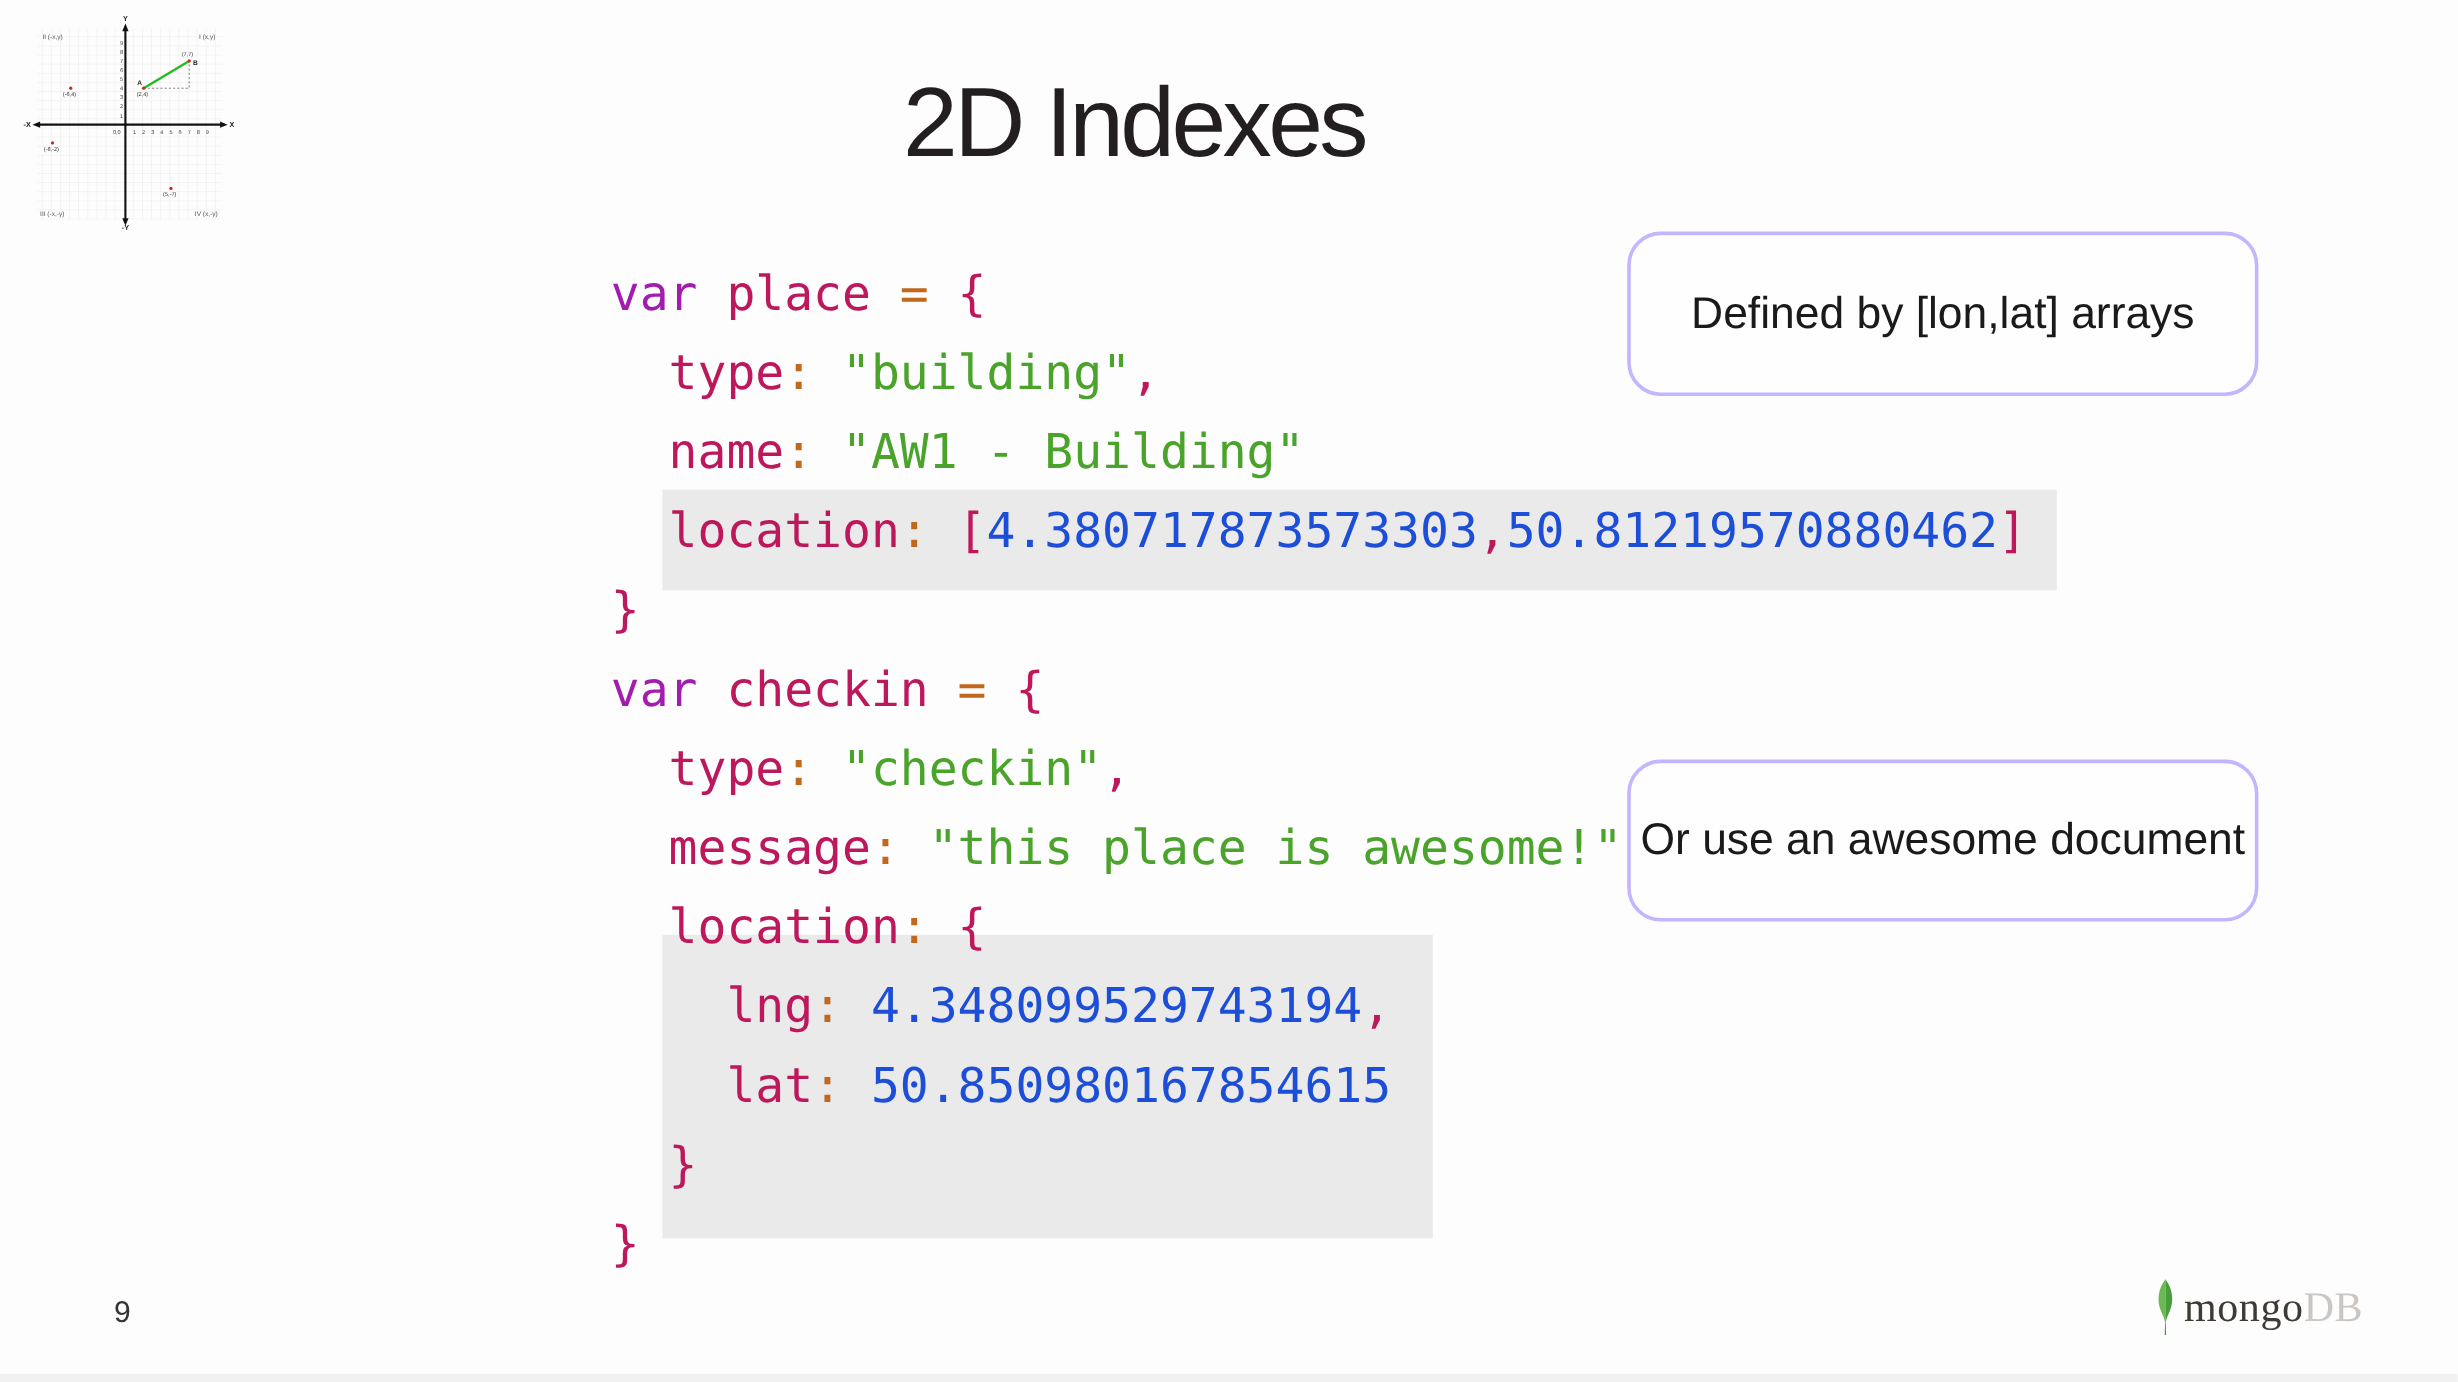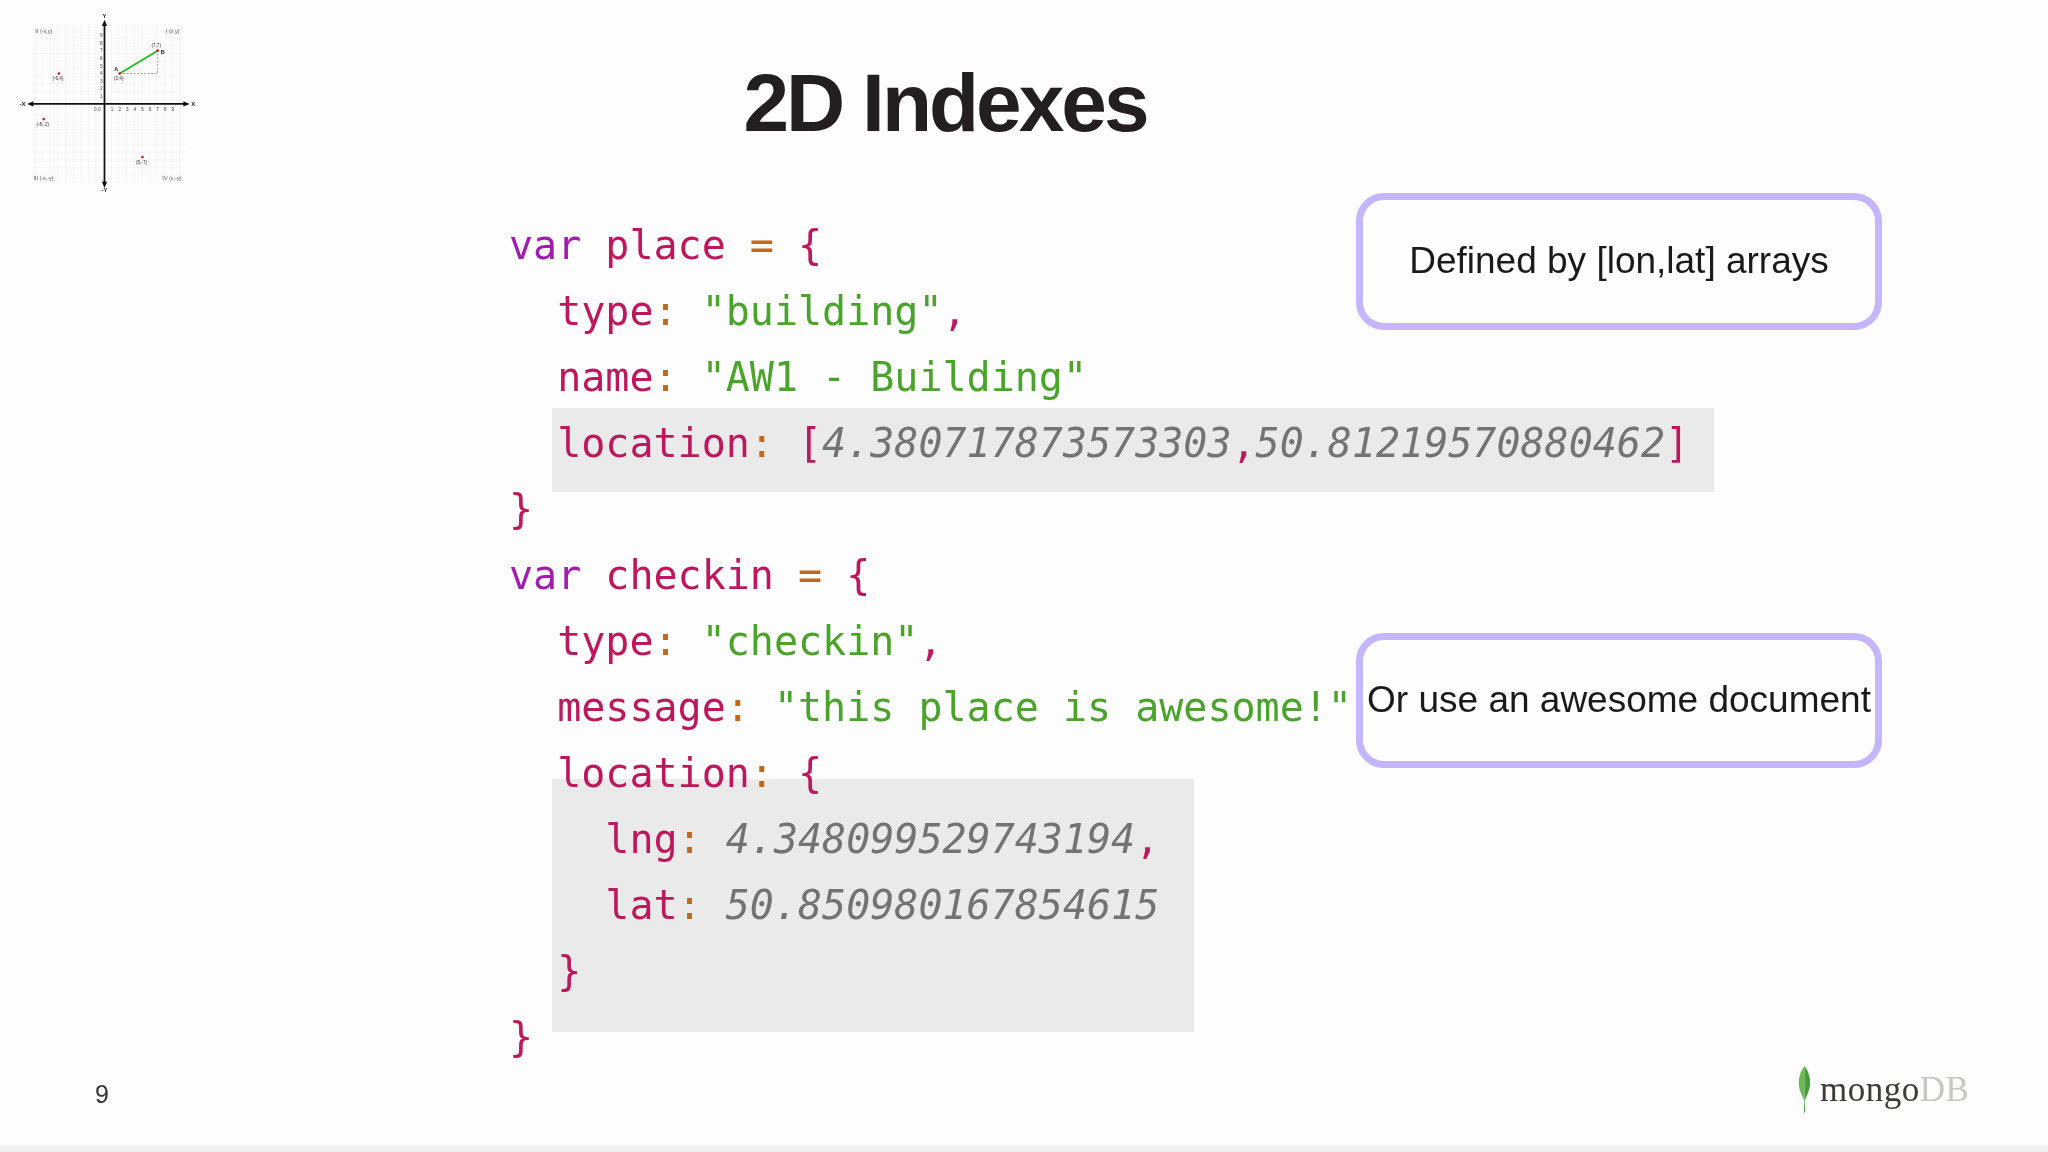--- a/index.html
+++ b/index.html
@@ -3,21 +3,21 @@
 <meta charset="utf-8">
 <style>
   html,body{margin:0;padding:0;}
   body{
     width:2048px;height:1152px;position:relative;overflow:hidden;
     background:#fdfdfd;font-family:"Liberation Sans",sans-serif;
   }
   .bottom-strip{position:absolute;left:0;bottom:0;width:2048px;height:7px;background:#f0f0f0;}
   .slide-title{
     position:absolute;top:56px;left:0;width:1890px;text-align:center;
-    font-size:82px;font-weight:bold;letter-spacing:-3px;color:#231f20;
+    font-size:82px;font-weight:normal;letter-spacing:-3px;color:#231f20;
   }
   
   .plane-wrap{position:absolute;left:12px;top:6px;width:185px;height:188px;}
   .plane-wrap svg{width:100%;height:100%;}
   .q-label{font-size:5.6px;fill:#555;font-family:"Liberation Sans",sans-serif;}
   .ax-label{font-size:6.2px;font-weight:bold;fill:#222;font-family:"Liberation Sans",sans-serif;}
   .tick{font-size:4.8px;fill:#444;font-family:"Liberation Sans",sans-serif;}
   .pt-label{font-size:4.8px;fill:#333;font-family:"Liberation Sans",sans-serif;}
   .pt-name{font-size:5.6px;font-weight:bold;fill:#222;font-family:"Liberation Sans",sans-serif;}
   
@@ -25,28 +25,28 @@
     position:absolute;left:509px;white-space:pre;
     font-family:"DejaVu Sans Mono","Liberation Mono",monospace;
     font-size:40px;line-height:66px;color:#2b2b2b;z-index:2;
   }
   .code-1{top:212px;}
   .code-2{top:542px;}
   .tok-kw{color:#a21caf;}
   .tok-pl{color:#be185d;}
   .tok-op{color:#c2681c;}
   .tok-str{color:#4aa32a;}
-  .tok-num{color:#737373;font-style:italic;}
+  .tok-num{color:#1d4ed8;}
   .hl{position:absolute;background:#eaeaea;z-index:1;}
   .hl-1{left:552px;top:408px;width:1162px;height:84px;}
   .hl-2{left:552px;top:779px;width:642px;height:253px;}
   
   .callout{
     position:absolute;left:1356px;width:526px;box-sizing:border-box;
-    border:7px solid #c4b5fd;border-radius:28px;background:#fefefe;
+    border:3px solid #c4b5fd;border-radius:28px;background:#fefefe;
     display:flex;align-items:center;justify-content:center;text-align:center;
     font-size:37px;color:#1a1a1a;line-height:1.15;z-index:3;
   }
   .callout-1{top:193px;height:137px;}
   .callout-2{top:633px;height:135px;}
   
   .page-number{position:absolute;left:95px;top:1080px;font-size:25px;color:#333;}
   .logo{position:absolute;left:1794px;top:1062px;width:210px;height:56px;}
   .logo svg{position:absolute;left:0;top:3px;width:21px;height:50px;}
   .logo-text{position:absolute;left:26px;top:8px;font-family:"Liberation Serif",serif;font-size:35px;letter-spacing:0.5px;}

